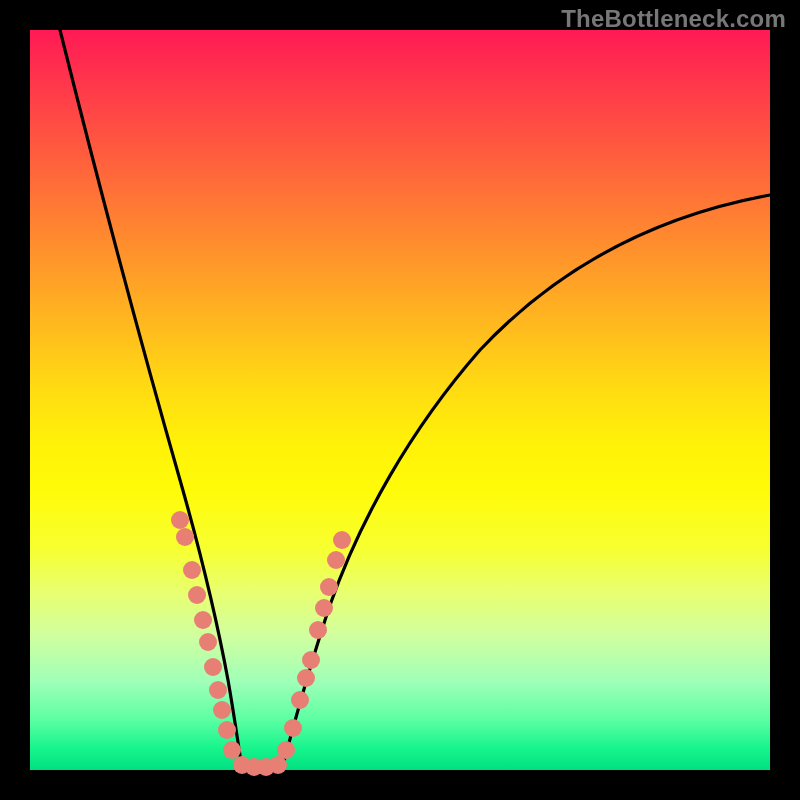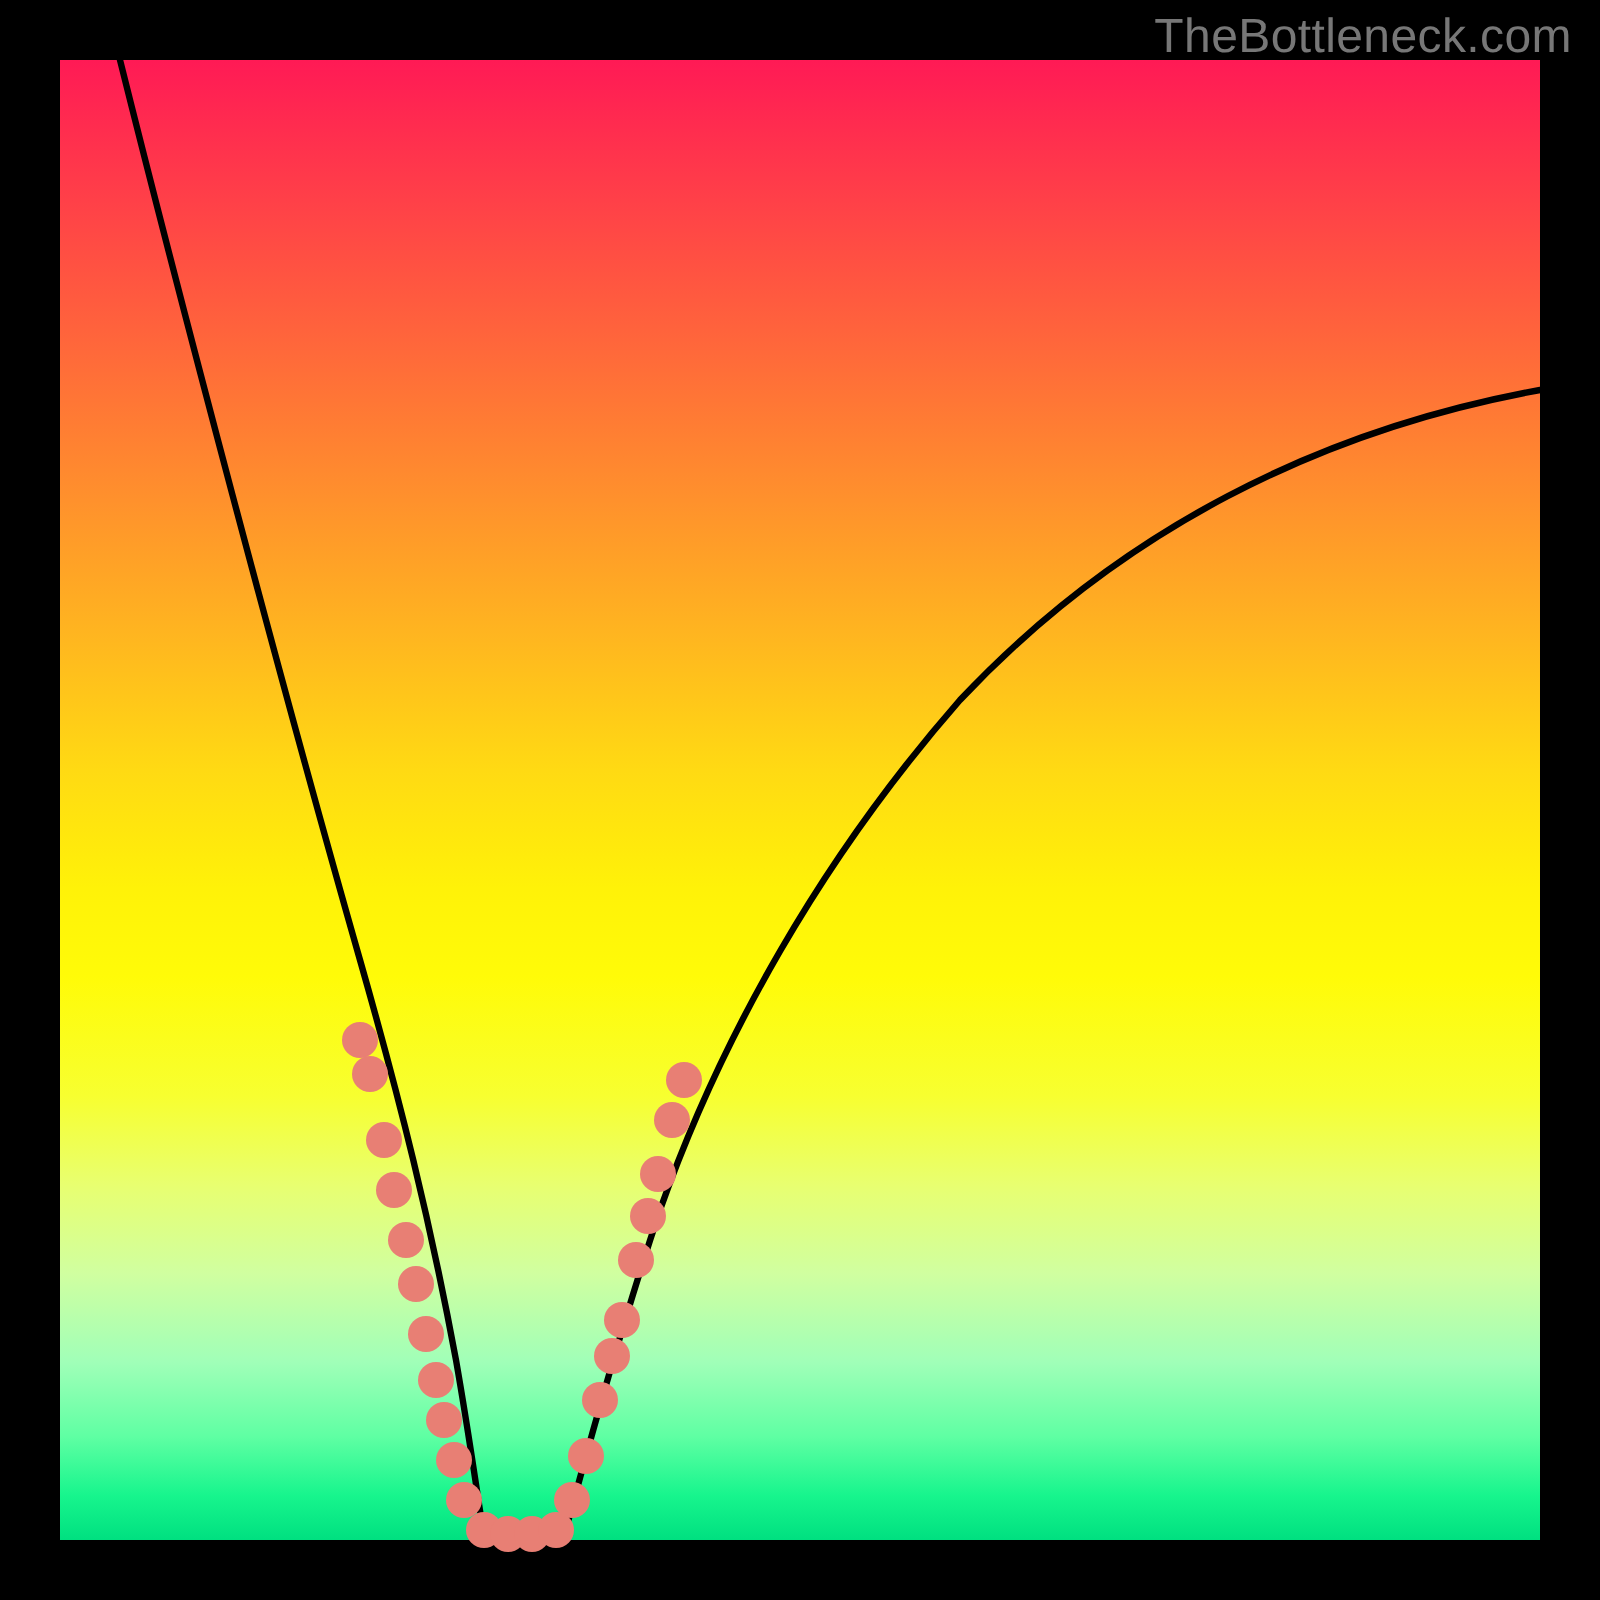--- a/index.html
+++ b/index.html
@@ -42,21 +42,21 @@
       #5fffa3 93%,
       #17f58d 97%,
       #00e080 100%);
   }
   .watermark {
     position: absolute;
     top: 5px;
     right: 14px;
     color: #777;
     font-size: 24px;
-    font-weight: 400;
+    font-weight: 700;
     letter-spacing: 0.2px;
     user-select: none;
   }
   svg.curve {
     position: absolute;
     top: 30px;
     left: 30px;
     width: 740px;
     height: 740px;
     overflow: visible;

